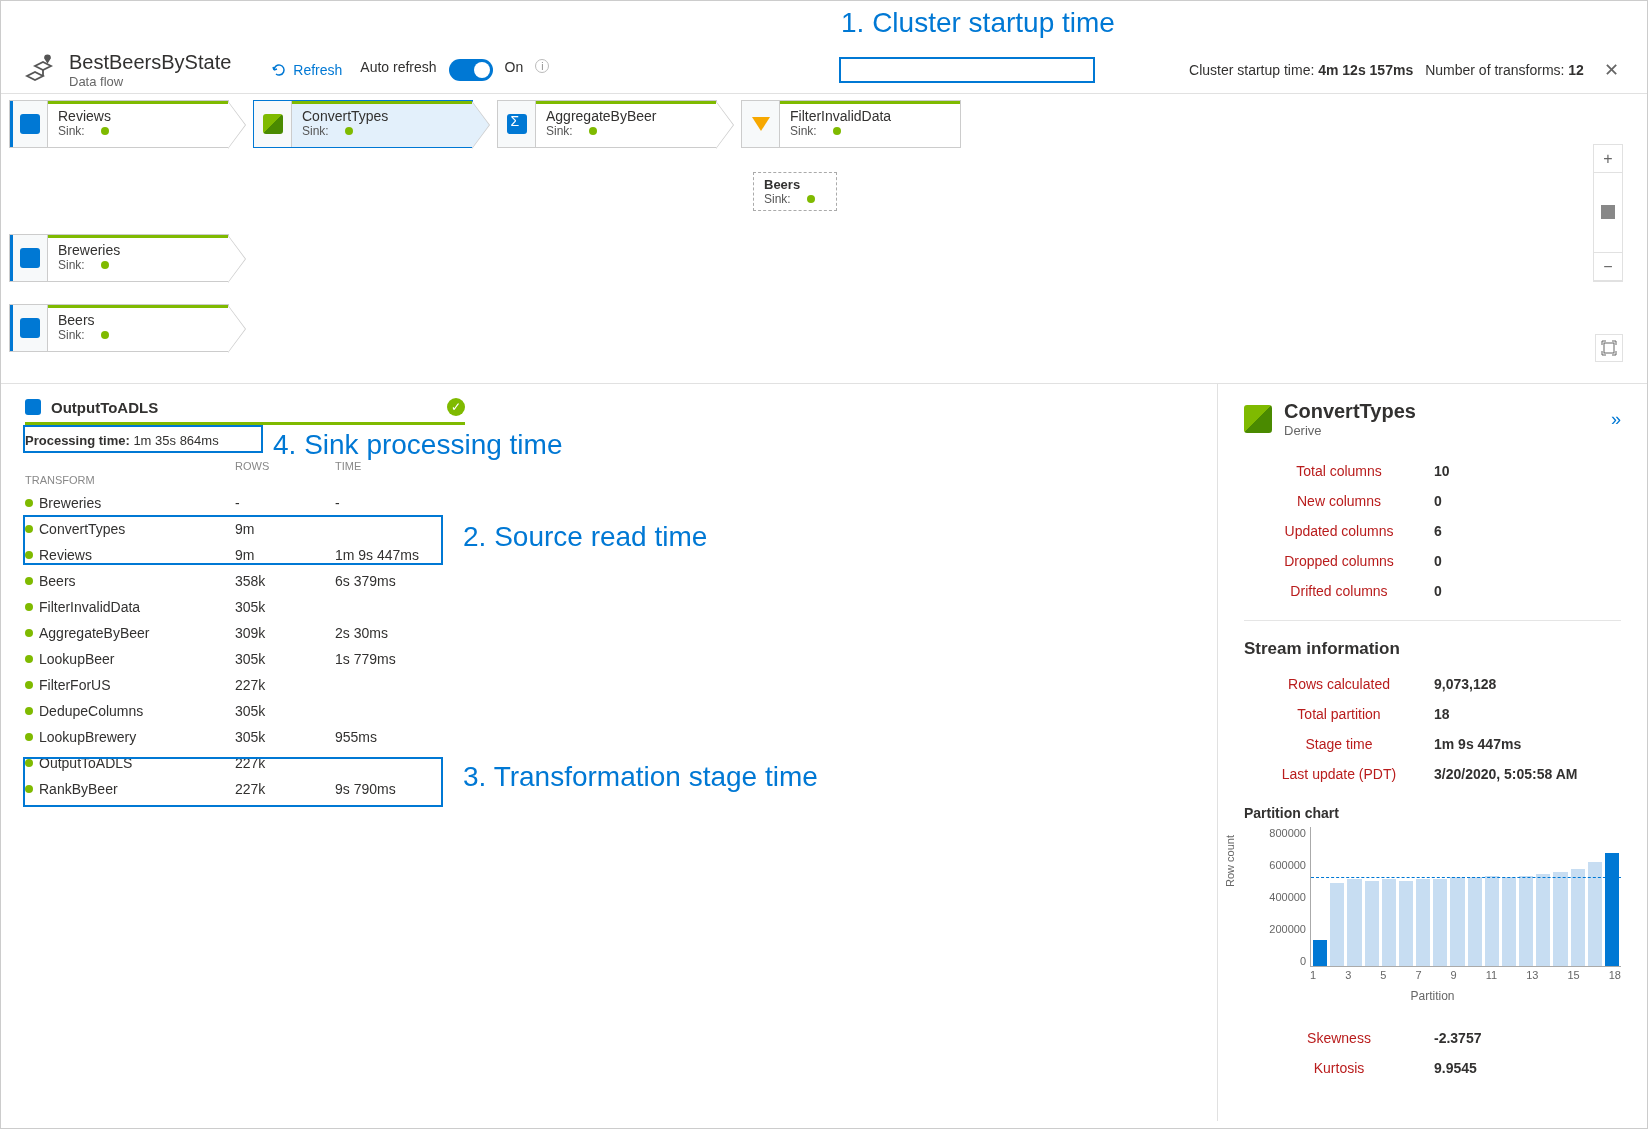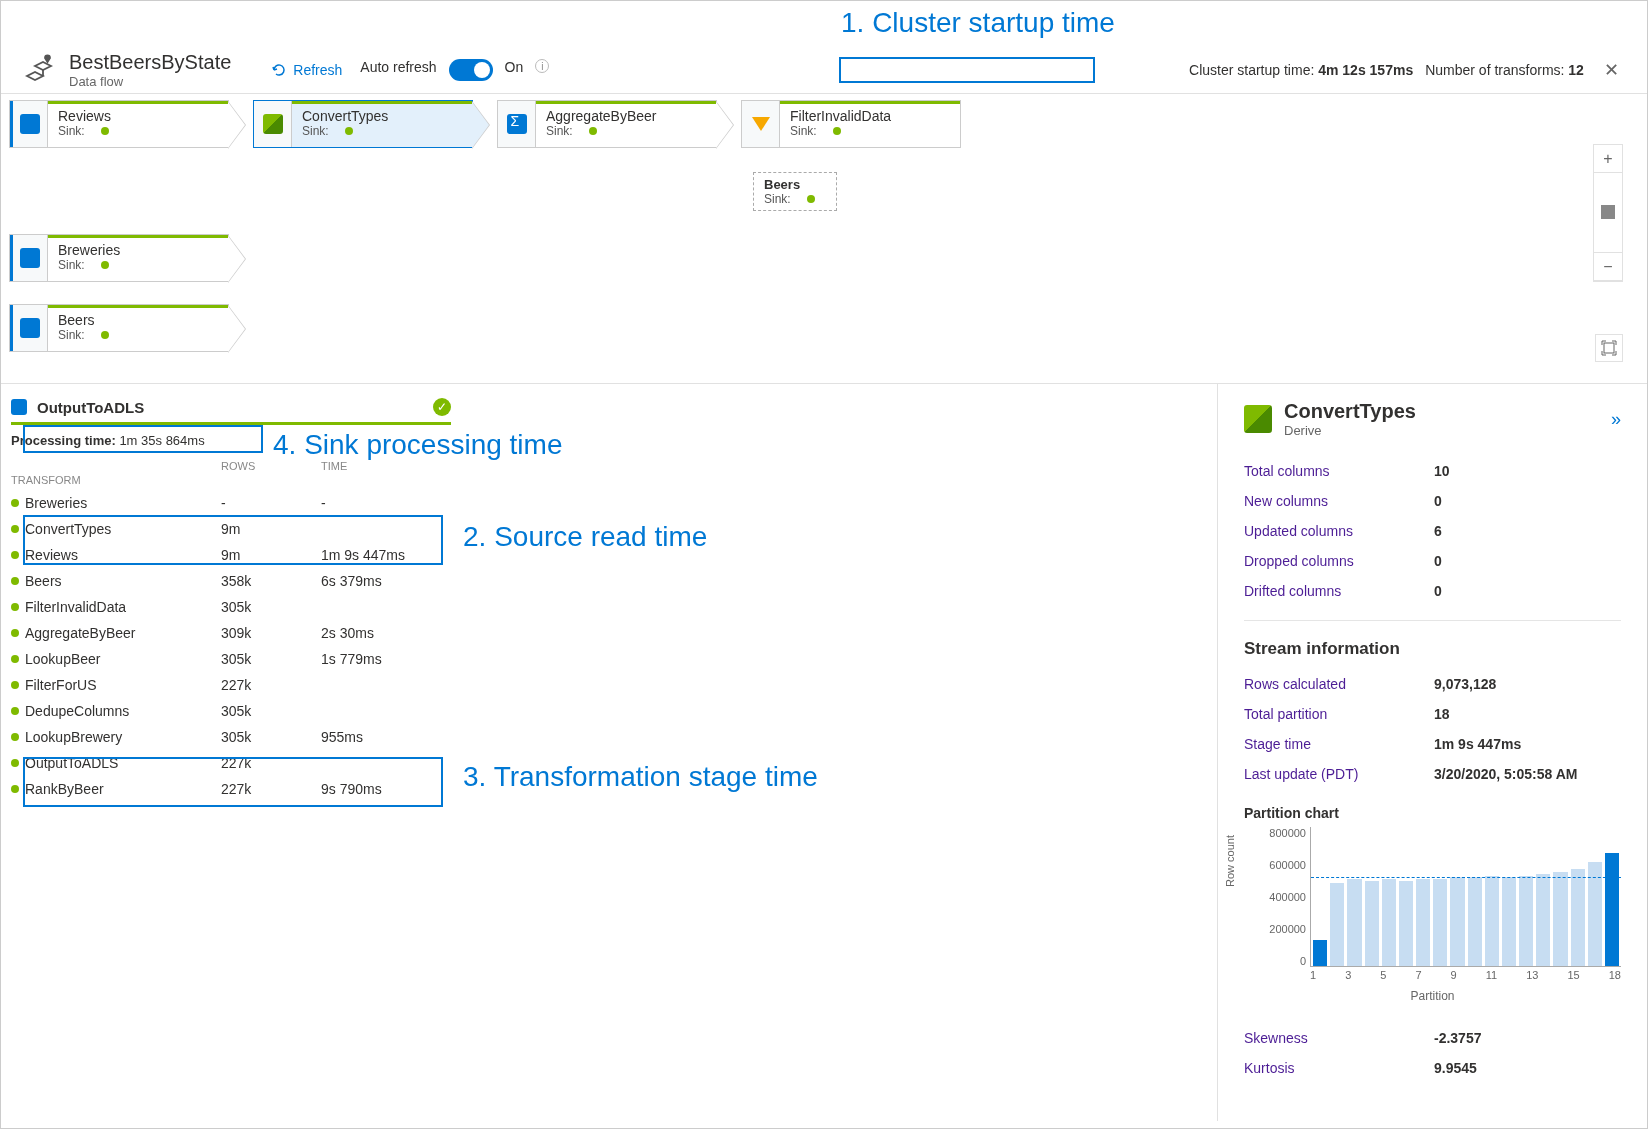--- a/index.html
+++ b/index.html
@@ -124,21 +124,21 @@
   left: 7px; top: 32px;
 }
 .fit-btn {
   position: absolute; right: 24px; top: 240px;
   width: 28px; height: 28px; border: 1px solid #e1e1e1;
   display: flex; align-items: center; justify-content: center; cursor: pointer;
 }
 
 
 .lower { display: flex; height: calc(100% - 390px); }
-.sink-panel { flex: 1; padding: 14px 10px; overflow: auto; }
+.sink-panel { flex: 1; padding: 14px 24px; overflow: auto; }
 .sink-header { display: flex; align-items: center; gap: 10px; border-bottom: 3px solid #7fba00; padding-bottom: 6px; width: 440px; }
 .sink-header .name { font-weight: 600; font-size: 15px; }
 .check-icon {
   width: 18px; height: 18px; background: #7fba00; border-radius: 50%;
   display: flex; align-items: center; justify-content: center; color: #fff; font-size: 12px;
 }
 .proc-time { margin-top: 8px; font-size: 13px; }
 .proc-time b { font-weight: 600; }
 .tbl { margin-top: 8px; width: 440px; }
 .tbl-head { display: flex; font-size: 11px; color: #888; text-transform: uppercase; padding: 4px 0; }
@@ -149,21 +149,21 @@
 
 
 .right-panel {
   width: 430px; border-left: 1px solid #e1e1e1; padding: 16px 26px; overflow: auto;
 }
 .rp-header { display: flex; align-items: center; gap: 12px; margin-bottom: 18px; }
 .rp-title { font-size: 20px; font-weight: 600; }
 .rp-sub { font-size: 13px; color: #666; }
 .rp-collapse { margin-left: auto; color: #0078d4; font-size: 18px; cursor: pointer; }
 .stat-row { display: flex; padding: 7px 0; font-size: 14px; }
-.stat-row .k { width: 190px; color: #4c1d95; }
+.stat-row .k { width: 190px; color: #b91c1c; text-align: center; }
 .stat-row .v { font-weight: 600; }
 .section-title { font-weight: 600; font-size: 17px; margin: 18px 0 10px; }
 hr { border: none; border-top: 1px solid #e5e5e5; margin: 14px 0; }
 
 
 .chart-title { font-weight: 600; font-size: 14px; margin-bottom: 4px; }
 .chart-wrap { position: relative; height: 160px; margin-top: 6px; }
 .chart-ylabel {
   position: absolute; left: -14px; top: 50%; transform: rotate(-90deg) translateX(50%);
   transform-origin: left; font-size: 11px; color: #666;

